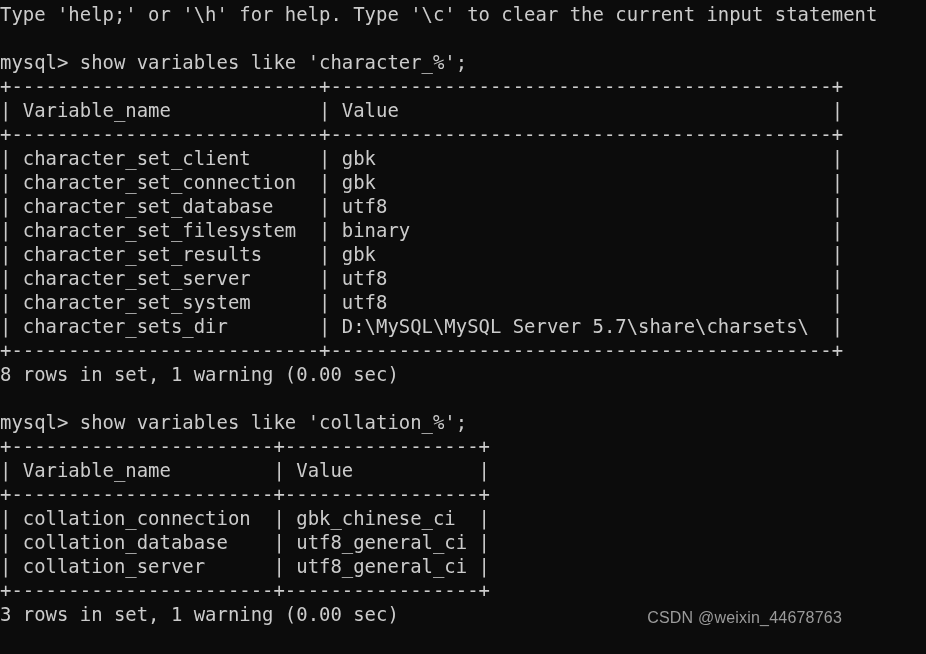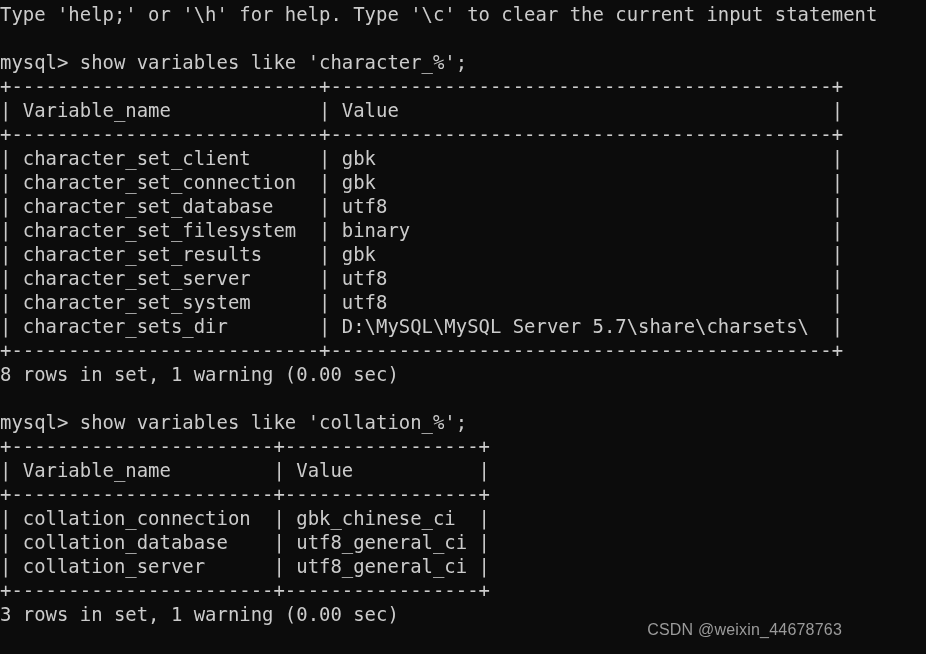--- a/index.html
+++ b/index.html
@@ -41,21 +41,21 @@
   }
   .tline {
     display: block;
     height: 24px;
     white-space: pre;
     font-family: "DejaVu Sans Mono", "Liberation Mono", monospace;
   }
   #watermark {
     position: absolute;
     right: 12px;
-    bottom: 12px;
+    bottom: 24px;
     font-family: "Liberation Sans", sans-serif;
     font-size: 16px;
     color: #9b9b9b;
     letter-spacing: 0.2px;
     white-space: pre;
   }
 </style>
 </head>
 <body>
 

